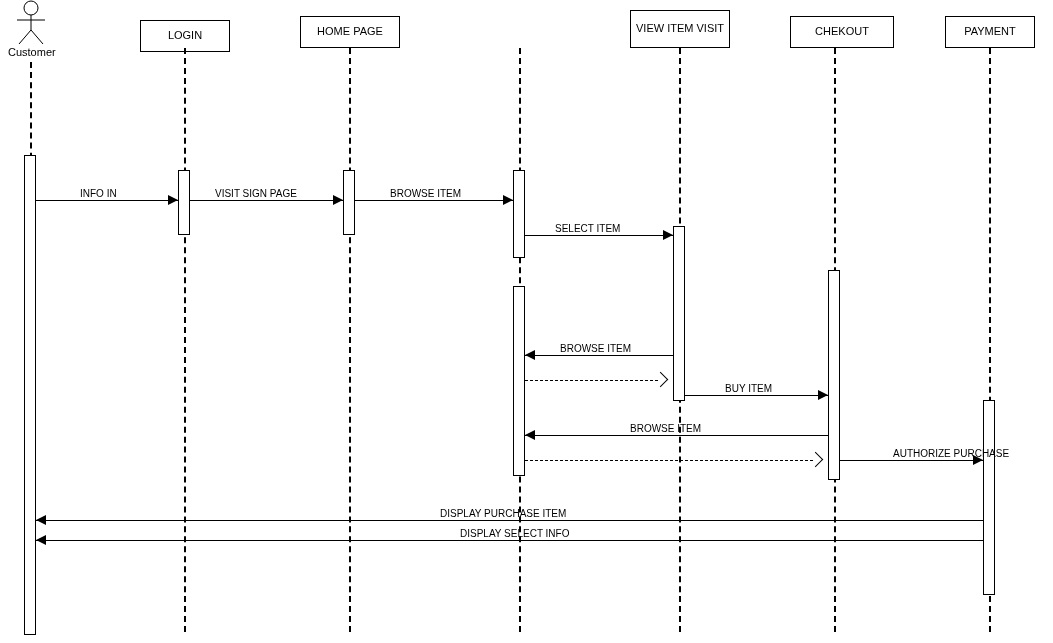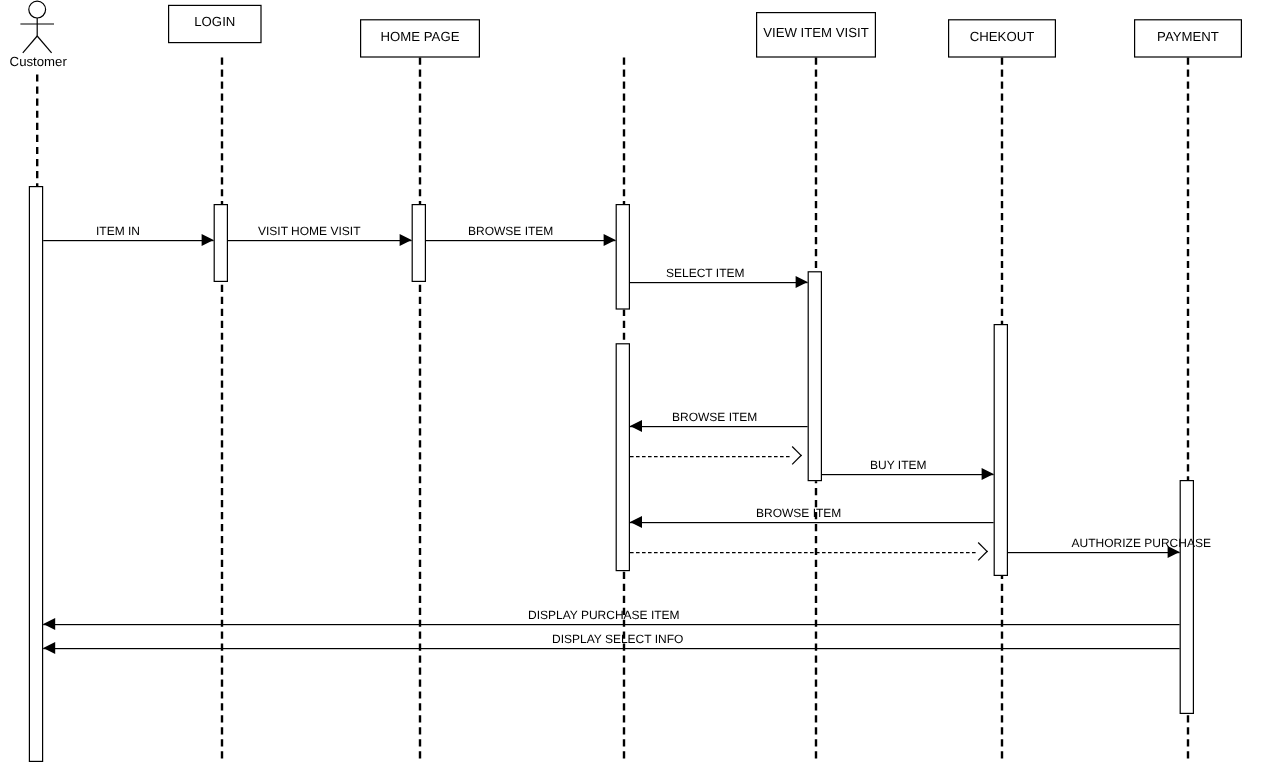--- a/index.html
+++ b/index.html
@@ -24,24 +24,24 @@
 
   <svg class="stick" style="left:13px;top:0;width:36px;height:46px" viewBox="0 0 36 46">
     <circle cx="18" cy="8" r="7" fill="#fff" stroke="#000"></circle>
     <line x1="18" y1="15" x2="18" y2="30" stroke="#000"></line>
     <line x1="4" y1="20" x2="32" y2="20" stroke="#000"></line>
     <line x1="18" y1="30" x2="6" y2="44" stroke="#000"></line>
     <line x1="18" y1="30" x2="30" y2="44" stroke="#000"></line>
   </svg>
   <div class="actor-label" style="left:8px;top:46px">Customer</div>
 
-  <div class="node-box" style="left:140px;top:4px;width:78px;height:32px">LOGIN</div>
+  <div class="node-box" style="left:140px;top:20px;width:90px;height:32px">LOGIN</div>
   <div class="node-box" style="left:300px;top:16px;width:100px;height:32px">HOME PAGE</div>
   <div class="node-box" style="left:630px;top:10px;width:100px;height:38px">VIEW ITEM VISIT</div>
-  <div class="node-box" style="left:790px;top:16px;width:90px;height:32px">CHEKOUT</div>
+  <div class="node-box" style="left:790px;top:16px;width:104px;height:32px">CHEKOUT</div>
   <div class="node-box" style="left:945px;top:16px;width:90px;height:32px">PAYMENT</div>
 
   <div class="lifeline" style="left:30px; top:62px; height:570px"></div>
   <div class="lifeline" style="left:184px;top:48px; height:584px"></div>
   <div class="lifeline" style="left:349px;top:48px; height:584px"></div>
   <div class="lifeline" style="left:519px;top:48px; height:584px"></div>
   <div class="lifeline" style="left:679px;top:48px; height:584px"></div>
   <div class="lifeline" style="left:834px;top:48px; height:584px"></div>
   <div class="lifeline" style="left:989px;top:48px; height:584px"></div>
 
@@ -49,25 +49,25 @@
   <div class="activation" style="left:178px;top:170px;height:65px"></div>
   <div class="activation" style="left:343px;top:170px;height:65px"></div>
   <div class="activation" style="left:513px;top:170px;height:88px"></div>
   <div class="activation" style="left:513px;top:286px;height:190px"></div>
   <div class="activation" style="left:673px;top:226px;height:175px"></div>
   <div class="activation" style="left:828px;top:270px;height:210px"></div>
   <div class="activation" style="left:983px;top:400px;height:195px"></div>
 
   <div class="msg-line" style="left:36px;top:200px;width:142px"></div>
   <div class="arrow-solid-right" style="left:168px;top:195px"></div>
-  <div class="msg-label" style="left:80px;top:188px">ITEM IN</div>
+  <div class="msg-label" style="left:80px;top:188px">INFO IN</div>
 
   <div class="msg-line" style="left:190px;top:200px;width:153px"></div>
   <div class="arrow-solid-right" style="left:333px;top:195px"></div>
-  <div class="msg-label" style="left:215px;top:188px">VISIT HOME VISIT</div>
+  <div class="msg-label" style="left:215px;top:188px">VISIT SIGN PAGE</div>
 
   <div class="msg-line" style="left:355px;top:200px;width:158px"></div>
   <div class="arrow-solid-right" style="left:503px;top:195px"></div>
   <div class="msg-label" style="left:390px;top:188px">BROWSE ITEM</div>
 
   <div class="msg-line" style="left:525px;top:235px;width:148px"></div>
   <div class="arrow-solid-right" style="left:663px;top:230px"></div>
   <div class="msg-label" style="left:555px;top:223px">SELECT ITEM</div>
 
   <div class="msg-line" style="left:525px;top:355px;width:148px"></div>

